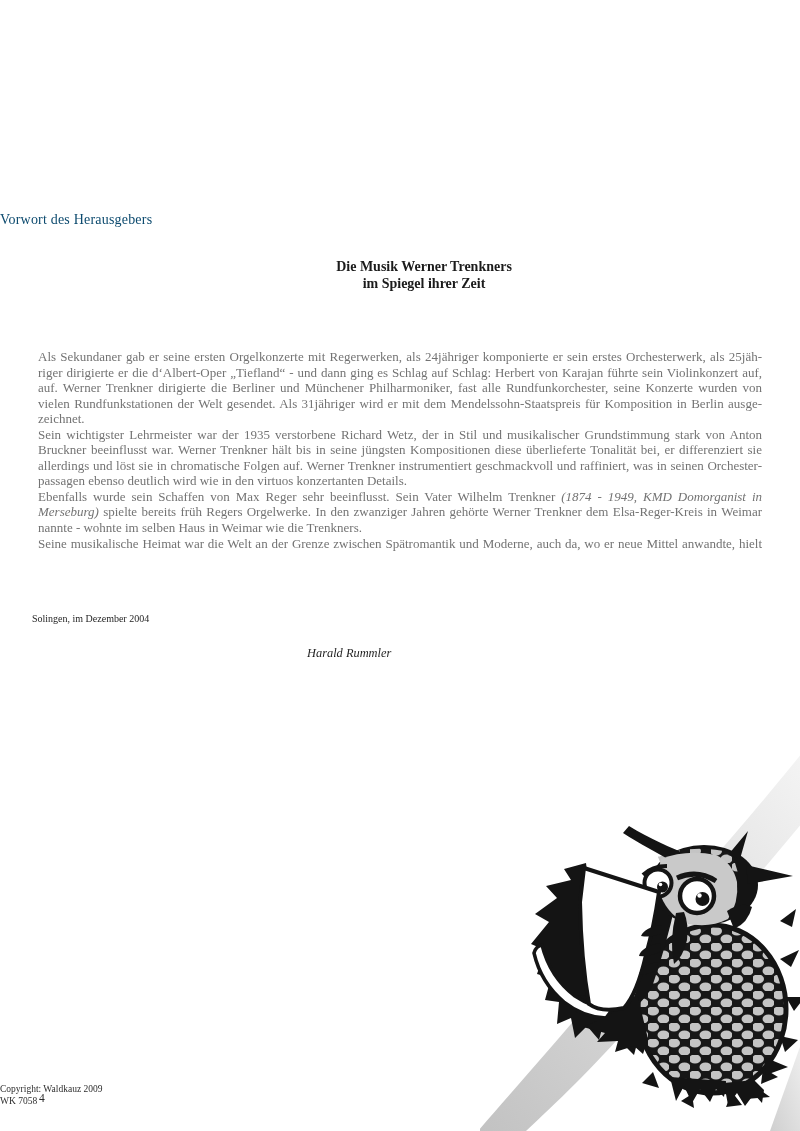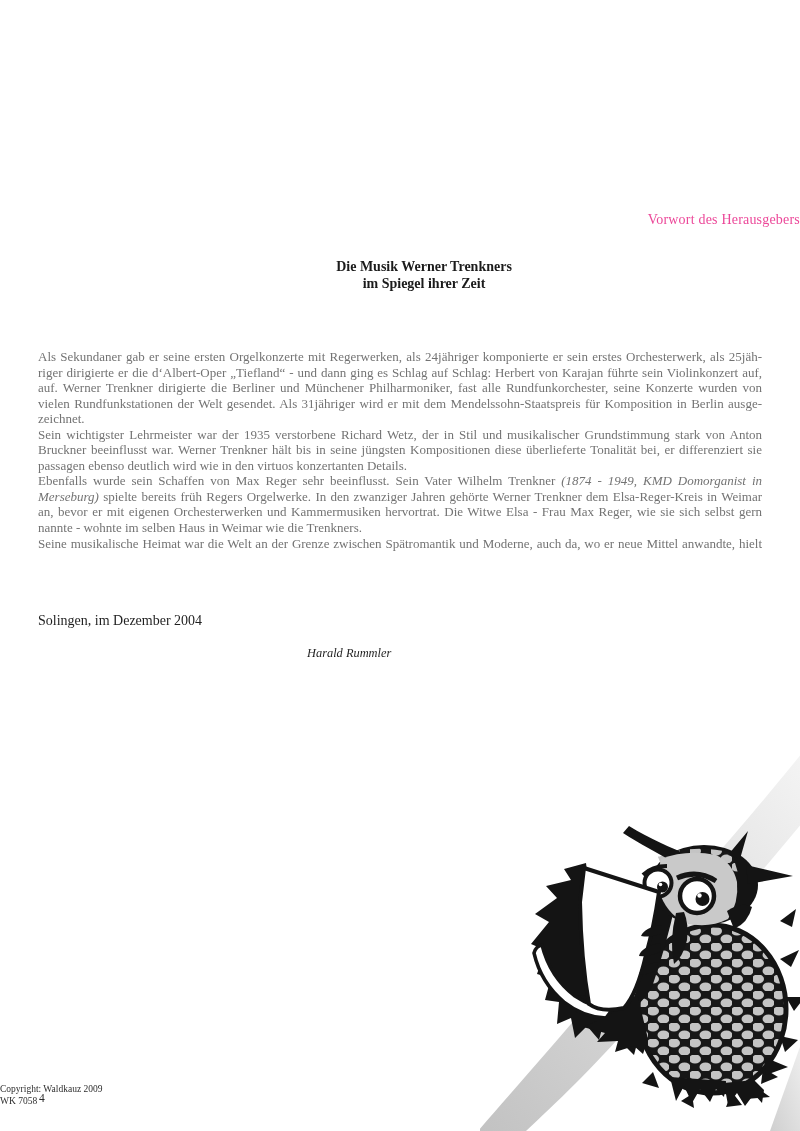--- a/index.html
+++ b/index.html
@@ -1,29 +1,29 @@
 <!DOCTYPE html>
 <html><head>
 <meta charset="utf-8">
 <style>
   html,body{margin:0;padding:0;background:#ffffff;}
   .page{
     position:relative;width:800px;height:1131px;background:#ffffff;overflow:hidden;
     font-family:"Liberation Serif","DejaVu Serif",serif;color:#1f1f1f;
   }
-  .header-title{position:absolute;top:212px;left:0;width:100%;text-align:right;
-    font-size:14px;letter-spacing:.2px;color:#ec4899;}
+  .header-title{position:absolute;top:212px;left:0;width:100%;text-align:left;
+    font-size:14px;letter-spacing:.2px;color:#0c4a6e;}
   .main-heading{position:absolute;top:259px;left:0;width:100%;text-align:center;
     font-weight:bold;font-size:14px;line-height:16.5px;color:#1b1b1b;padding-left:24px;}
   .body-text{position:absolute;top:349px;left:38px;width:724px;
     font-size:13px;line-height:15.55px;color:#737373;}
   .tline{text-align:justify;text-align-last:justify;-moz-text-align-last:justify;}
   .tline-end{text-align-last:left;-moz-text-align-last:left;}
   .it{font-style:italic;}
-  .dateline{position:absolute;top:613px;left:38px;font-size:14px;}
+  .dateline{position:absolute;top:613px;left:32px;font-size:10px;}
   .signature{position:absolute;top:646px;left:307px;font-size:12.4px;font-style:italic;}
   .artwork{position:absolute;top:751px;left:480px;width:320px;height:380px;}
   .page-number{position:absolute;top:1092px;left:39px;font-size:11.5px;color:#2a2a2a;}
   .copyright{position:absolute;top:1084px;left:0;width:100%;
     font-size:9.5px;line-height:11.5px;color:#2e2e2e;}
 </style>
 </head>
 <body>
 
 <div class="page">
@@ -36,24 +36,24 @@
   </div>
 
   <div class="body-text" id="paragraphs">
       <div class="tline"><span>Als Sekundaner gab er seine ersten Orgelkonzerte mit Regerwerken, als 24jähriger komponierte er sein erstes Orchesterwerk, als 25jäh-</span></div>
       <div class="tline"><span>riger dirigierte er die d‘Albert-Oper „Tiefland“ - und dann ging es Schlag auf Schlag: Herbert von Karajan führte sein Violinkonzert auf,</span></div>
       <div class="tline"><span>auf. Werner Trenkner dirigierte die Berliner und Münchener Philharmoniker, fast alle Rundfunkorchester, seine Konzerte wurden von</span></div>
       <div class="tline"><span>vielen Rundfunkstationen der Welt gesendet. Als 31jähriger wird er mit dem Mendelssohn-Staatspreis für Komposition in Berlin ausge-</span></div>
       <div class="tline tline-end"><span>zeichnet.</span></div>
       <div class="tline"><span>Sein wichtigster Lehrmeister war der 1935 verstorbene Richard Wetz, der in Stil und musikalischer Grundstimmung stark von Anton</span></div>
       <div class="tline"><span>Bruckner beeinflusst war. Werner Trenkner hält bis in seine jüngsten Kompositionen diese überlieferte Tonalität bei, er differenziert sie</span></div>
+      <div class="tline"><span>allerdings und löst sie in chromatische Folgen auf. Werner Trenkner instrumentiert geschmackvoll und raffiniert, was in seinen Orchester-</span></div>
       <div class="tline tline-end"><span>passagen ebenso deutlich wird wie in den virtuos konzertanten Details.</span></div>
       <div class="tline"><span>Ebenfalls wurde sein Schaffen von Max Reger sehr beeinflusst. Sein Vater Wilhelm Trenkner </span><span class="it">(1874 - 1949, KMD Domorganist in</span></div>
       <div class="tline"><span class="it">Merseburg)</span><span> spielte bereits früh Regers Orgelwerke. In den zwanziger Jahren gehörte Werner Trenkner dem Elsa-Reger-Kreis in Weimar</span></div>
-      <div class="tline"><span>an, bevor er mit eigenen Orchesterwerken und Kammermusiken hervortrat. Die Witwe Elsa - Frau Max Reger, wie sie sich selbst gern</span></div>
       <div class="tline tline-end"><span>nannte - wohnte im selben Haus in Weimar wie die Trenkners.</span></div>
       <div class="tline"><span>Seine musikalische Heimat war die Welt an der Grenze zwischen Spätromantik und Moderne, auch da, wo er neue Mittel anwandte, hielt</span></div>
     </div>
 
   <div class="dateline">Solingen, im Dezember 2004</div>
 
   <div class="signature">Harald Rummler</div>
 
   <div class="artwork">
     <svg width="320" height="380" viewBox="0 0 320 380" xmlns="http://www.w3.org/2000/svg">

